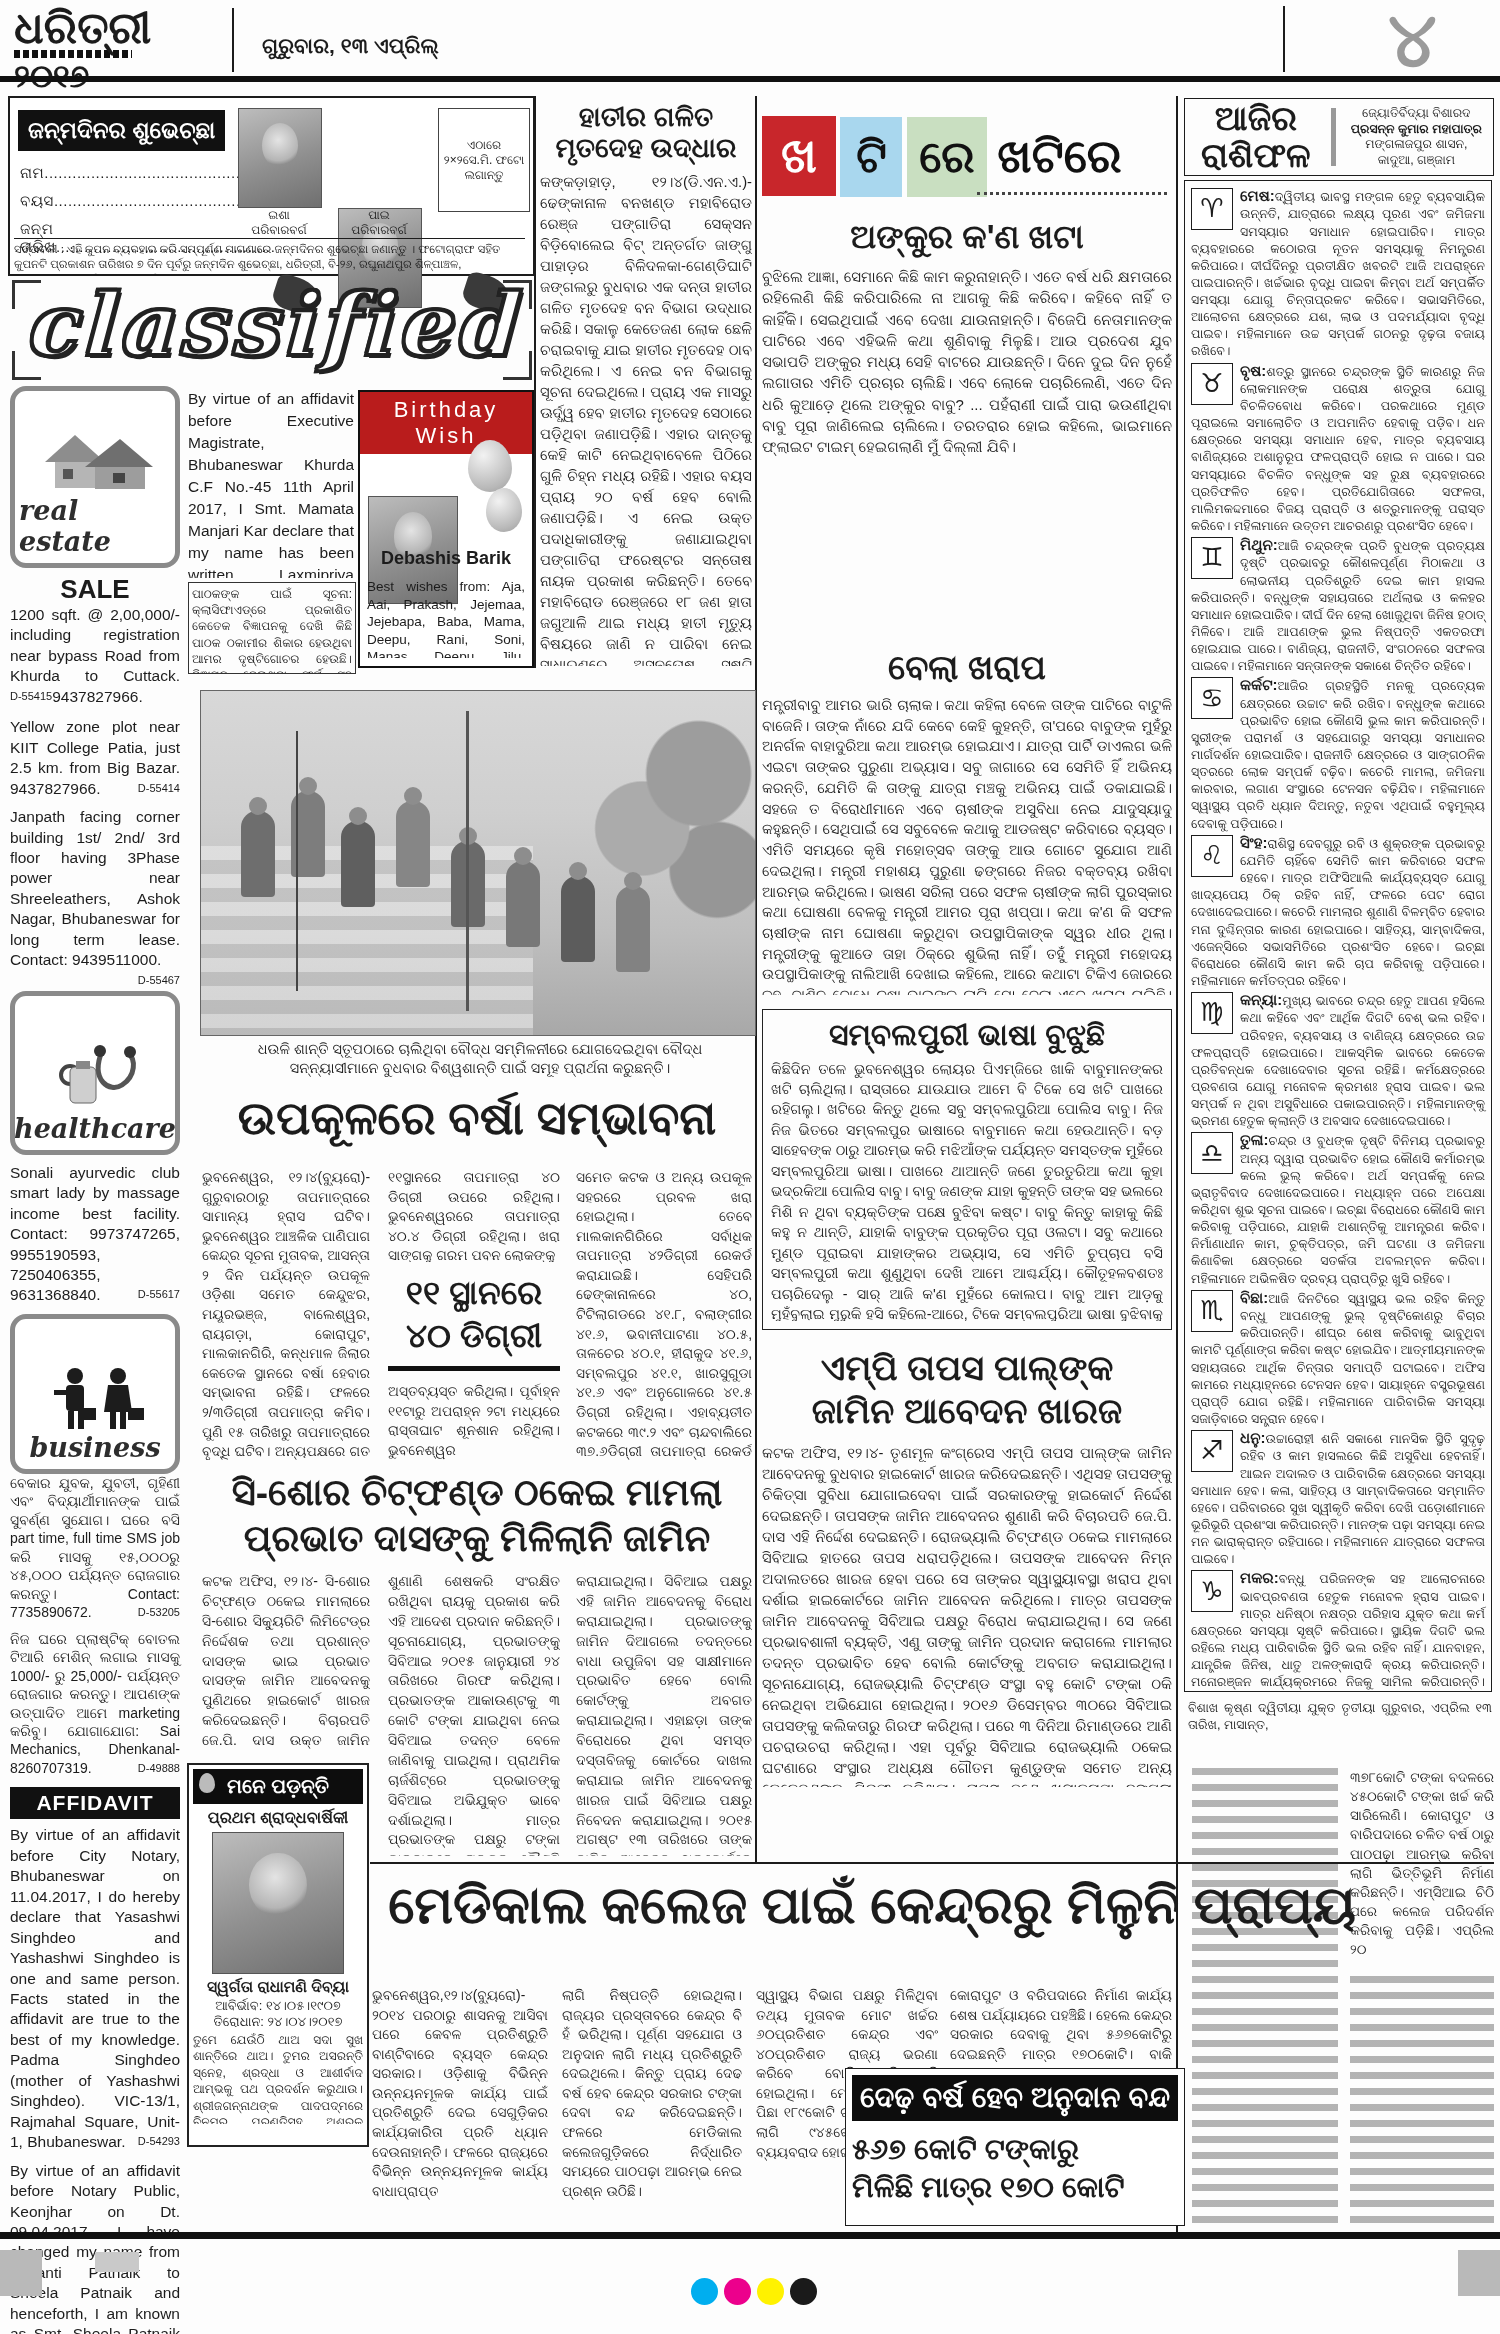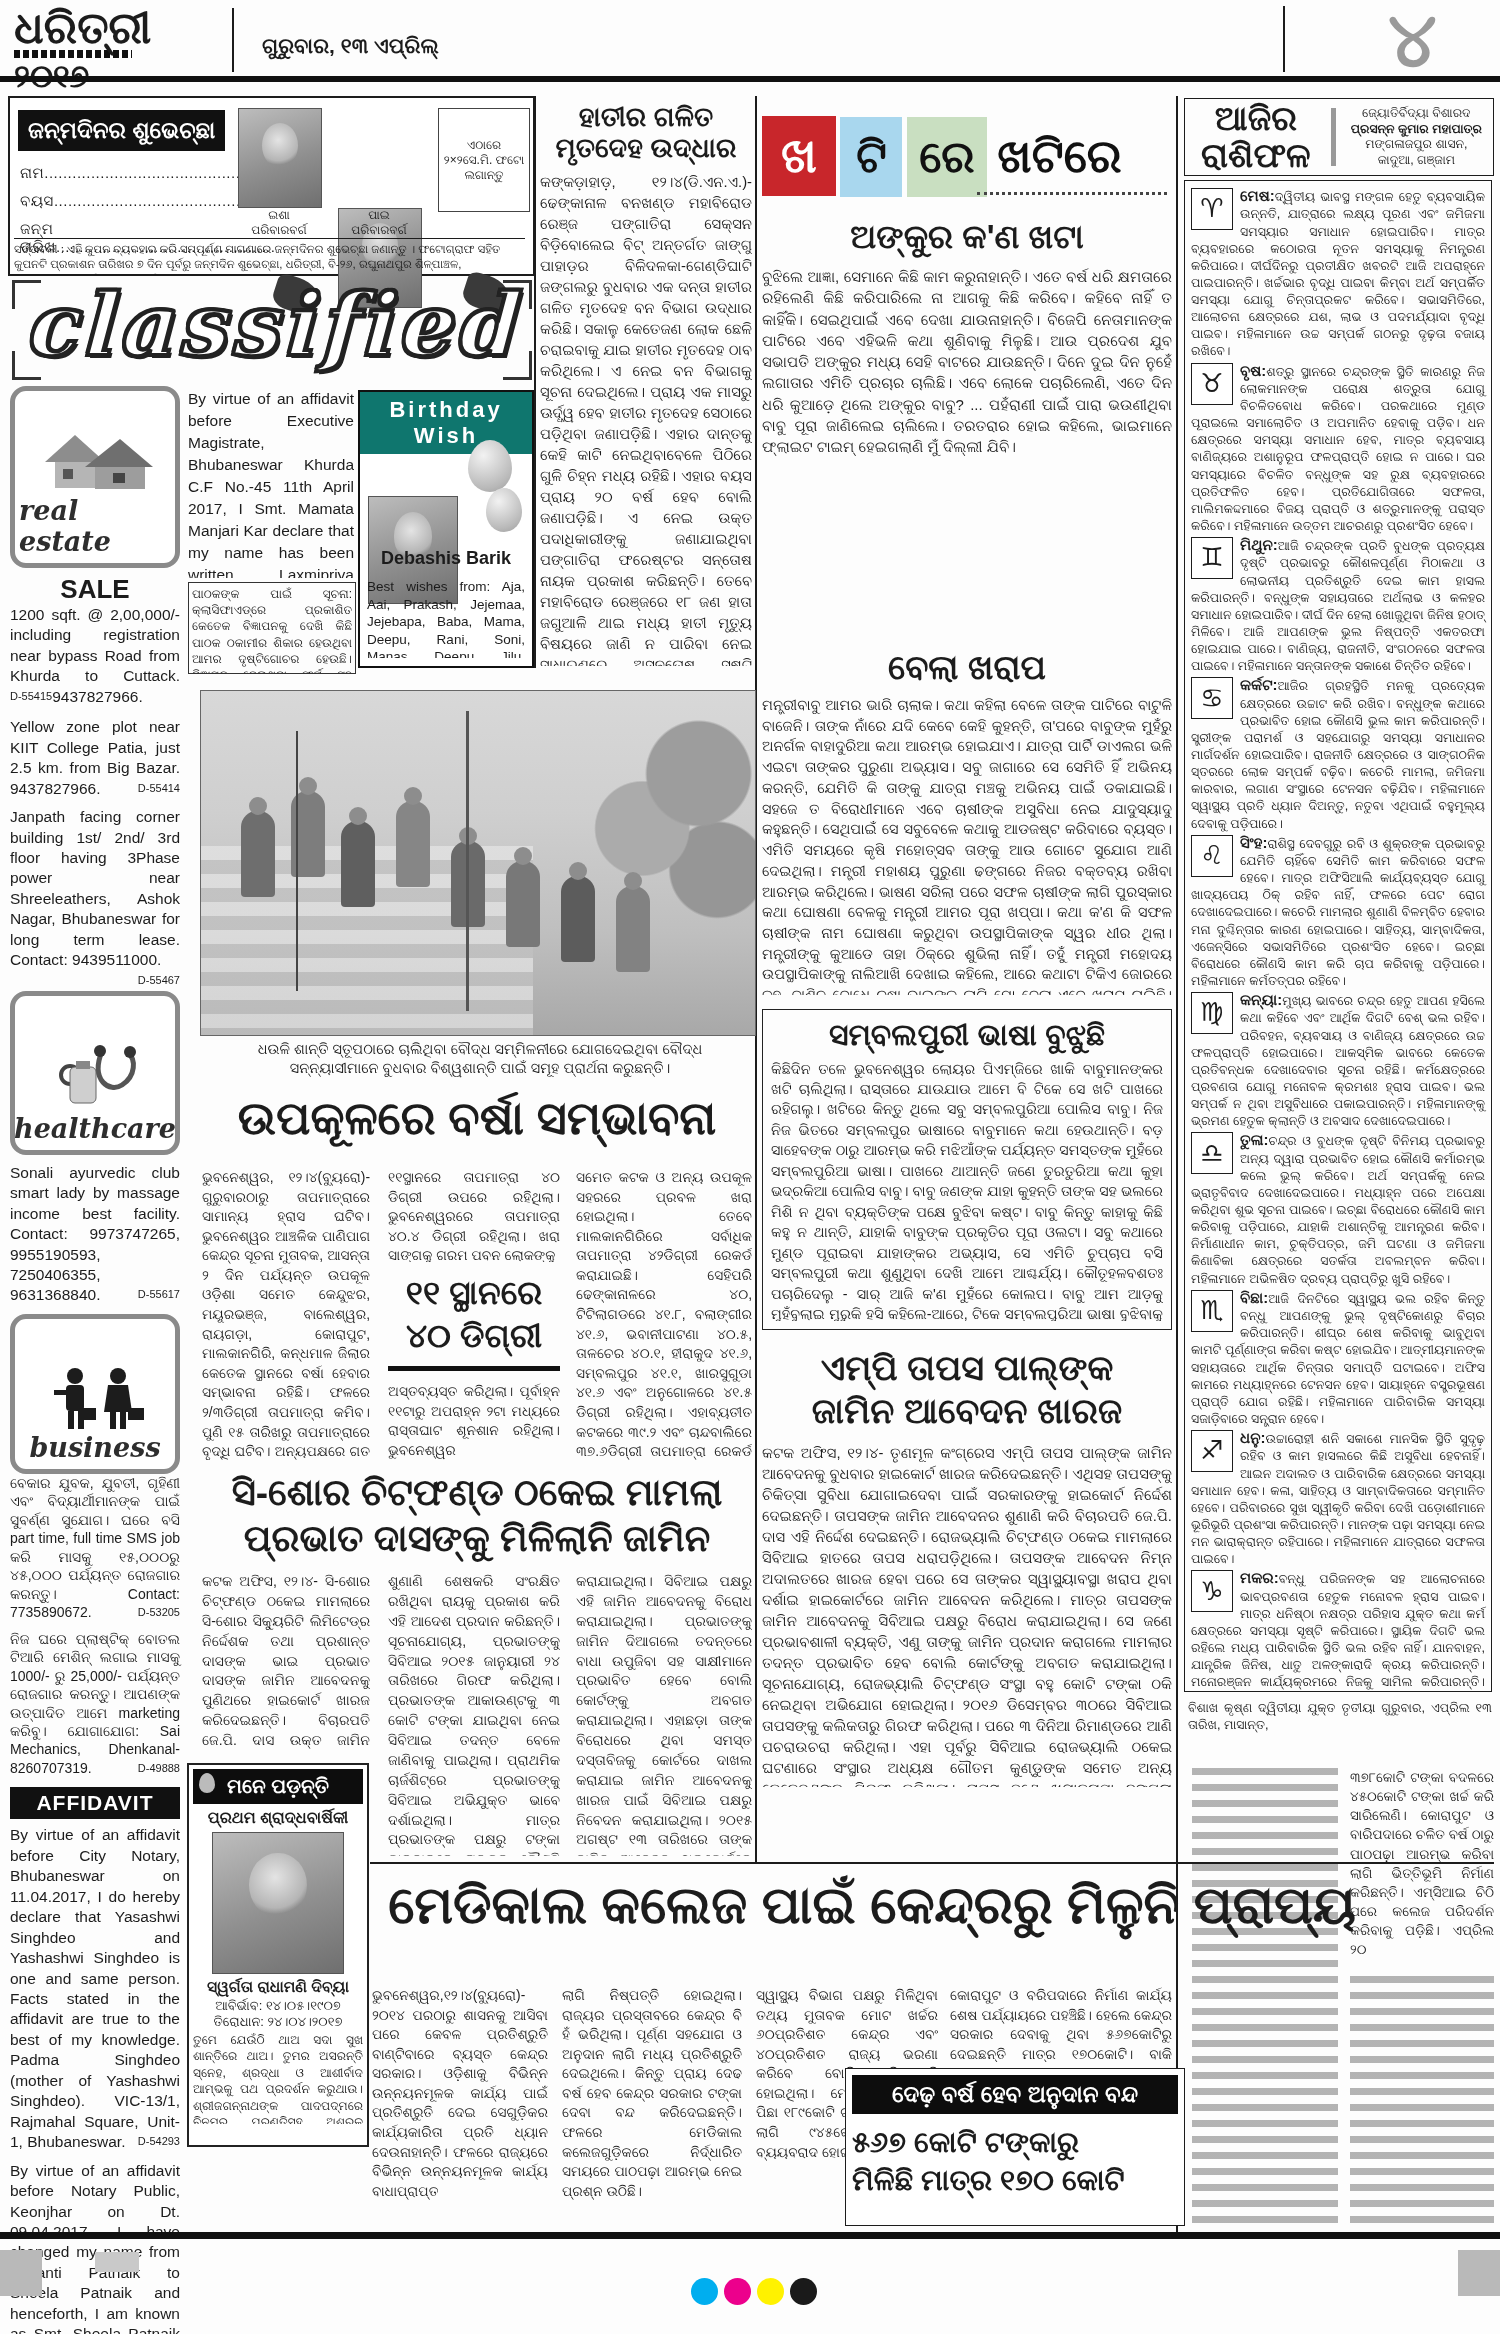--- a/index.html
+++ b/index.html
@@ -36,40 +36,40 @@
         text-shadow:3px 3px 0 #222,-2px -2px 0 #222,2px -2px 0 #222,-2px 2px 0 #222;transform:skewX(-4deg);}
   .blob{position:absolute;background:#3a3a3a;width:46px;height:34px;border-radius:30% 70% 55% 45%;transform:rotate(18deg);}
   
   .iconbox{border:5px solid #8a8a8a;border-radius:16px;background:#fff;box-shadow:0 0 0 3px #fff inset;
            display:flex;flex-direction:column;align-items:center;justify-content:flex-end;padding:6px 4px;}
   .iconlabel{font-family:"DejaVu Serif","Liberation Serif",serif;font-style:italic;font-weight:bold;font-size:27px;color:#2e2e2e;}
   .adtxt{font-size:15.5px;line-height:1.32;text-align:justify;}
   .affhdr{background:#111;color:#fff;font-weight:bold;font-size:21px;text-align:center;padding:4px 0;letter-spacing:1px;}
   
   .bw{border:2.5px solid #111;background:#fff;}
-  .bw-hdr{background:#0f766e;color:#fff;font-weight:bold;font-size:22px;letter-spacing:3px;text-align:center;padding:5px 0;}
+  .bw-hdr{background:#b91c1c;color:#fff;font-weight:normal;font-size:22px;letter-spacing:3px;text-align:center;padding:5px 0;}
   .balloon{position:absolute;border-radius:50% 50% 50% 50%/55% 55% 45% 45%;
            background:radial-gradient(circle at 35% 30%,#f2f2f2,#b9b9b9 70%,#9a9a9a);}
   
   .h-med{font-weight:bold;text-align:center;line-height:1.15;}
   
   .kblock{display:inline-block;text-align:center;font-weight:bold;}
   .dotline{border-bottom:3px dotted #444;}
   
   .horo-frame{border:1.5px solid #1c1c1c;}
   .zicon{width:40px;height:40px;border:1.5px solid #1c1c1c;float:left;margin:2px 7px 2px 0;
          display:flex;align-items:center;justify-content:center;font-size:26px;background:#fff;}
   .sign{font-size:12.6px;line-height:1.36;text-align:justify;}
   .sign b{font-size:15px;}
   
   .mem{border:2px solid #222;background:#fff;padding:4px;}
   .mem-hdr{background:#0d0d0d;color:#fff;font-weight:bold;font-size:20px;text-align:center;padding:6px 0;position:relative;}
   
   .bbox{border:1.5px solid #1c1c1c;background:#fff;}
-  .bbox-hdr{background:#0d0d0d;color:#fff;font-weight:bold;font-size:23px;text-align:center;padding:6px 4px;}
+  .bbox-hdr{background:#0d0d0d;color:#fff;font-weight:bold;font-size:29px;text-align:center;padding:6px 4px;}
   .bbox-big{font-weight:bold;font-size:29px;text-align:left;line-height:1.3;}
   
   .bigphoto{border:1px solid #666;background:
      linear-gradient(180deg,#d8d8d8 0%,#cfcfcf 35%,#bfbfbf 70%,#a8a8a8 100%);position:relative;overflow:hidden;}
   .monk{position:absolute;width:34px;height:86px;border-radius:16px 16px 4px 4px;background:#7c7c7c;}
   .monk:after{content:"";position:absolute;top:-14px;left:8px;width:18px;height:18px;border-radius:50%;background:#8d8d8d;}
   .steps{position:absolute;left:0;bottom:0;width:60%;height:55%;
      background:repeating-linear-gradient(180deg,#e6e6e6 0 14px,#c2c2c2 14px 28px);opacity:.7;}
   .tree{position:absolute;right:0;top:0;width:34%;height:80%;
      background:radial-gradient(circle at 70% 30%,#9d9d9d 0 22%,transparent 23%),

